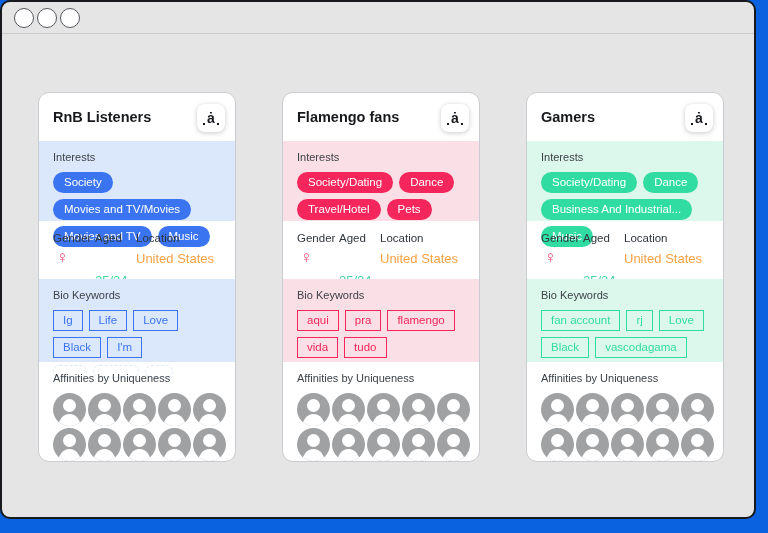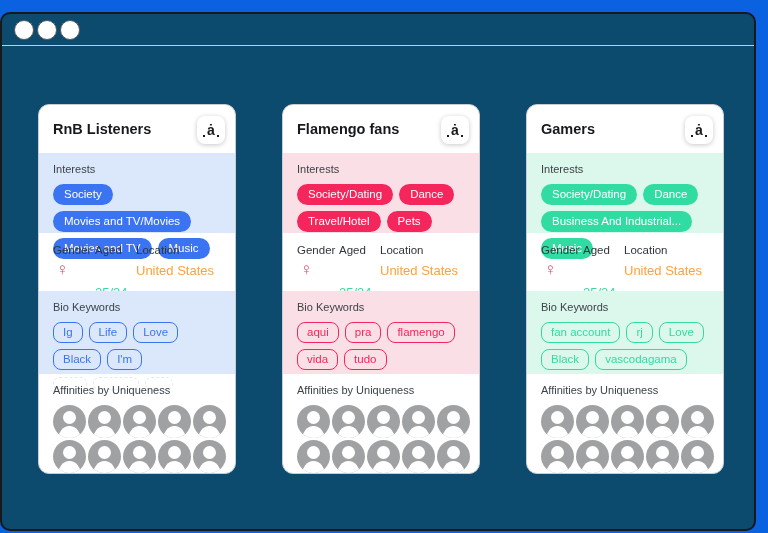--- a/index.html
+++ b/index.html
@@ -4,23 +4,23 @@
 <style>
   * { margin:0; padding:0; box-sizing:border-box; }
   html,body { width:768px; height:533px; }
   body {
     background:#0a62e0;
     font-family:"Liberation Sans", sans-serif;
     position:relative;
     overflow:hidden;
   }
   .window {
-    position:absolute; left:0; top:12px;
+    position:absolute; left:0; top:0;
     width:756px; height:519px;
-    background:#0c4a6e;
+    background:#e5e5e5;
     border:2px solid #17191d;
     border-radius:10px;
     overflow:hidden;
   }
   .titlebar {
     height:32px;
     border-bottom:1px solid #c9cbce;
     display:flex; align-items:center;
     padding-left:12px; gap:3px;
   }
@@ -66,21 +66,21 @@
   .pills { display:flex; flex-wrap:wrap; gap:6px; }
   .pill-filled {
     background:var(--accent); color:#fff;
     font-size:11.5px; line-height:13px;
     padding:4px 11px; border-radius:12px;
     white-space:nowrap;
   }
   .pill-outline {
     border:1.4px solid var(--accent); color:var(--accent);
     font-size:11.5px; line-height:13px;
-    padding:3px 9px; border-radius:8px;
+    padding:3px 9px; border-radius:0;
     white-space:nowrap; background:transparent;
   }
   .interests { height:80px; }
   .bio { height:83px; }
   .ghost-pills { display:flex; gap:6px; margin-top:7px; opacity:.16; }
   .ghost-pills i {
     display:block; height:13px; border:1.3px dashed var(--accent); border-radius:8px;
   }
   .ghost-pills i:nth-child(1){ width:34px; }
   .ghost-pills i:nth-child(2){ width:46px; }

